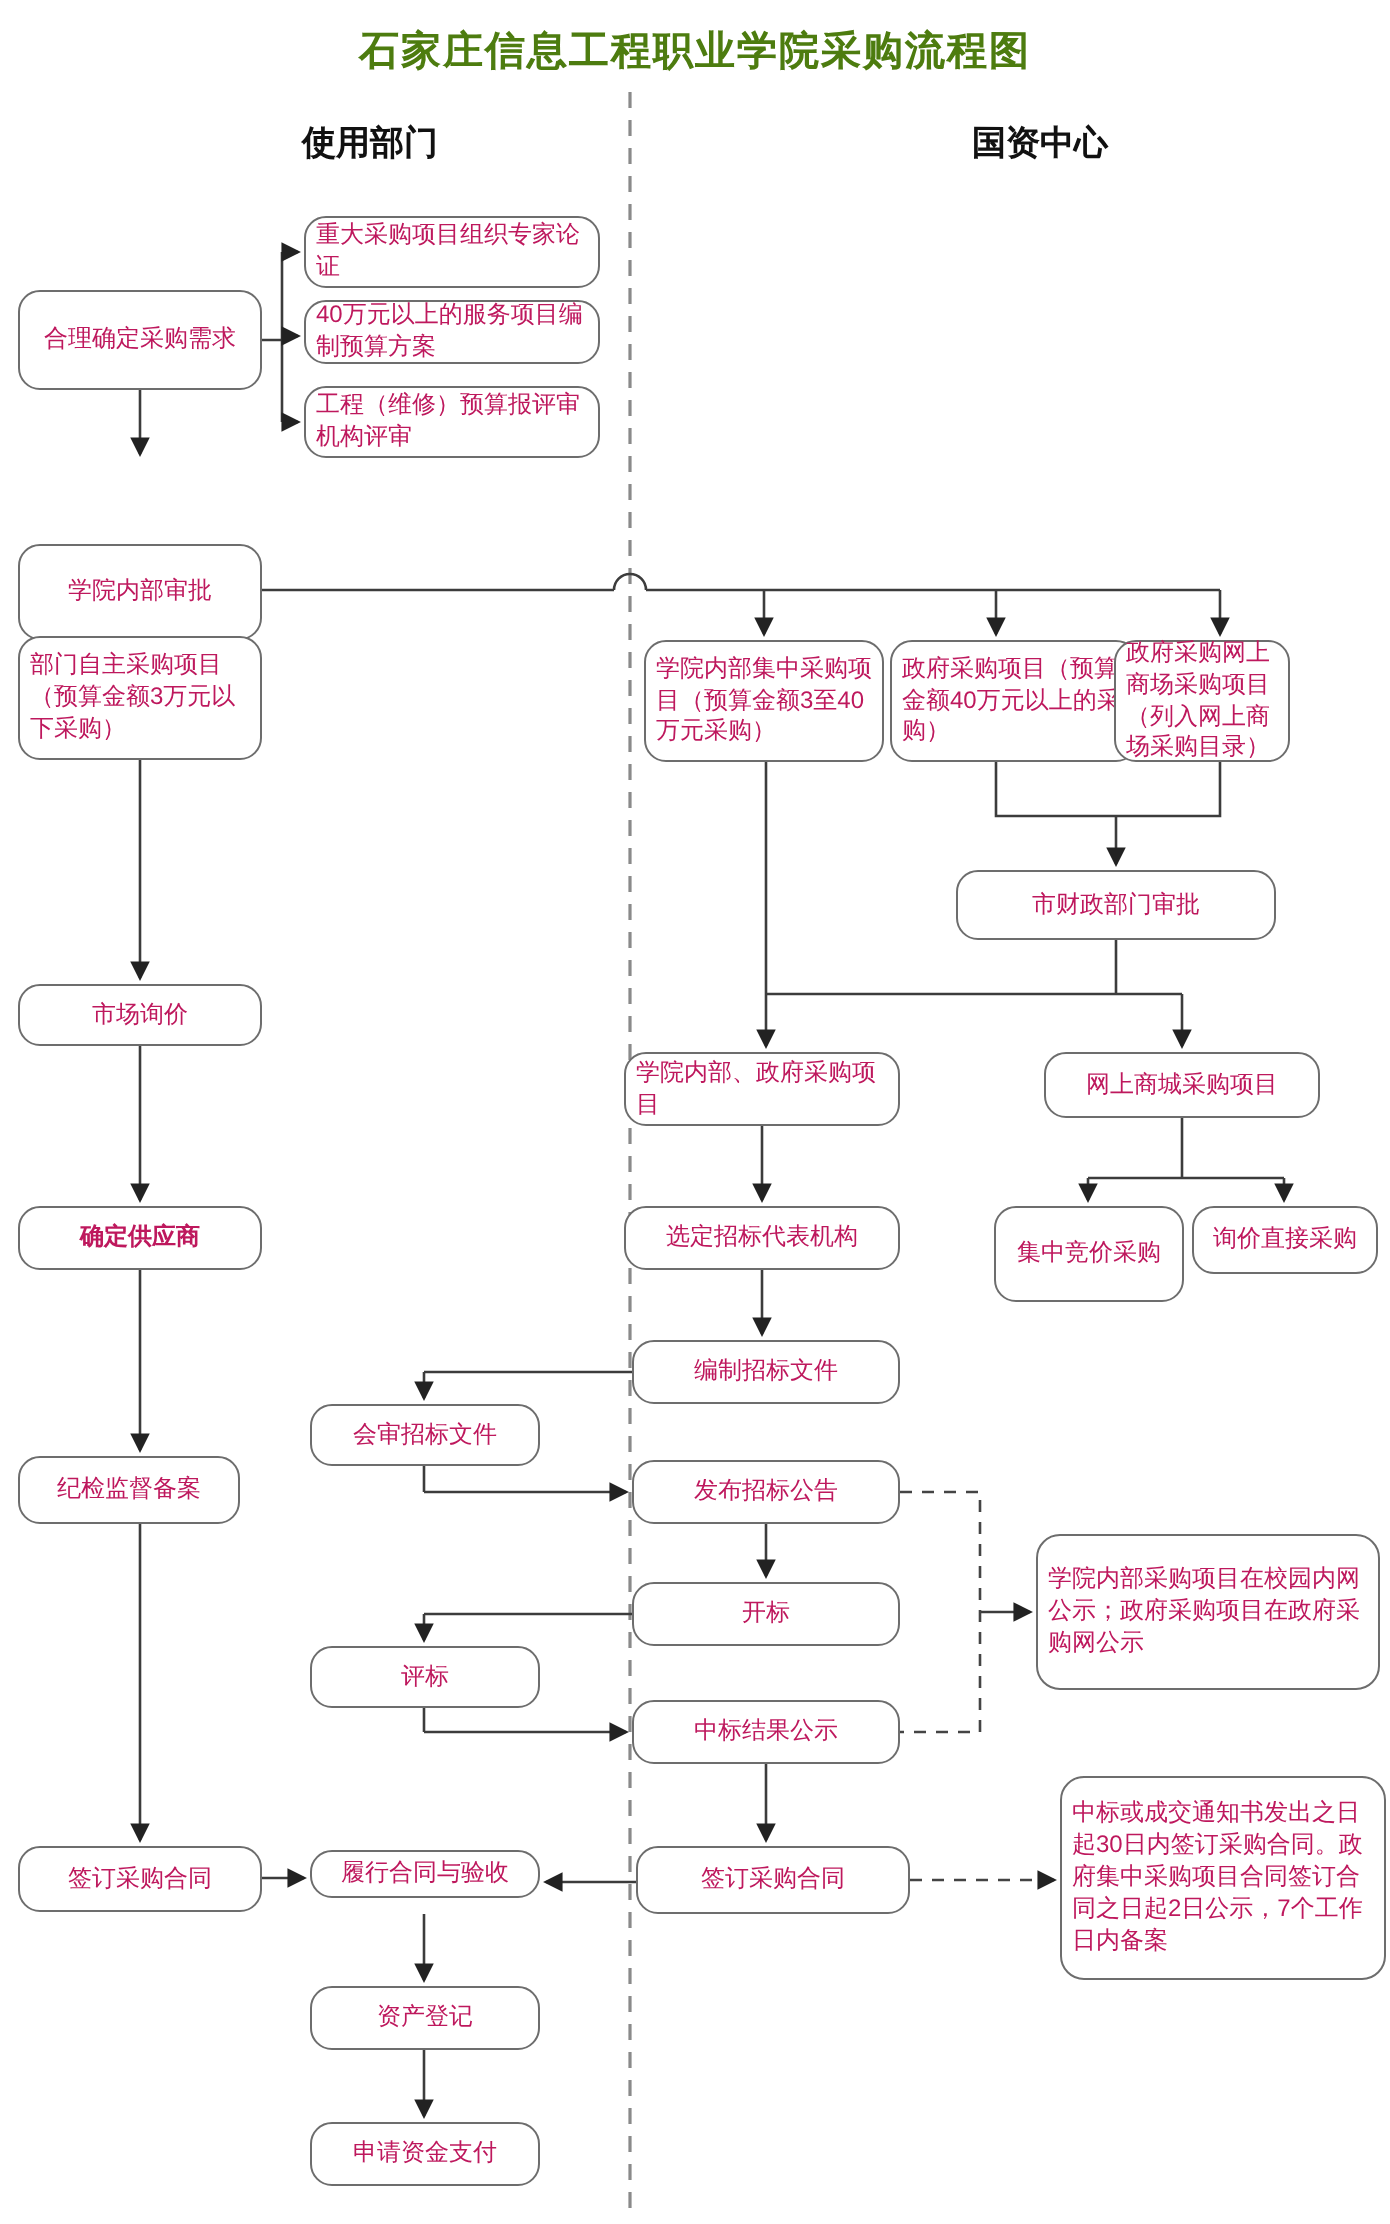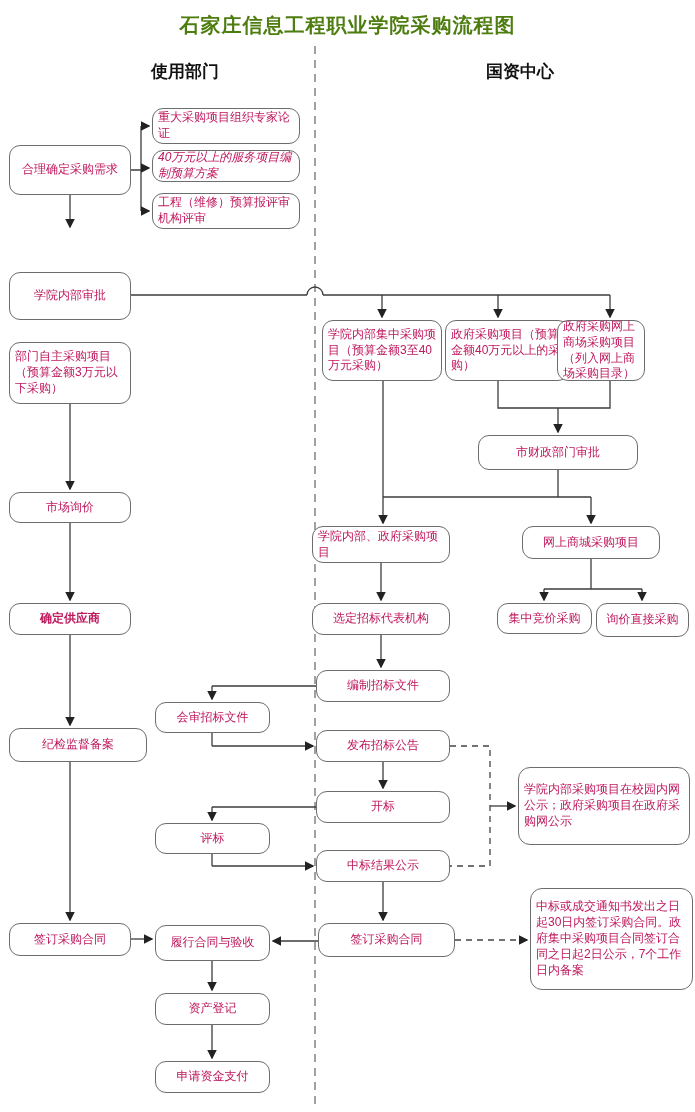--- a/index.html
+++ b/index.html
@@ -95,43 +95,43 @@
       <path d="M455,940 H520"></path>
     </g>
   </svg>
 
   <div class="title">石家庄信息工程职业学院采购流程图</div>
   <div class="col-header left">使用部门</div>
   <div class="col-header right">国资中心</div>
 
   <div class="node" style="left:9px;top:145px;width:122px;height:50px;">合理确定采购需求</div>
   <div class="node" style="left:152px;top:108px;width:148px;height:36px;">重大采购项目组织专家论证</div>
-  <div class="node" style="left:152px;top:150px;width:148px;height:32px;font-style:italic;">40万元以上的服务项目编制预算方案</div>
+  <div class="node" style="left:152px;top:150px;width:148px;height:32px;">40万元以上的服务项目编制预算方案</div>
   <div class="node" style="left:152px;top:193px;width:148px;height:36px;">工程（维修）预算报评审机构评审</div>
   <div class="node" style="left:9px;top:230px;width:122px;height:48px;margin-top:42px;">学院内部审批</div>
-  <div class="node" style="left:9px;top:318px;width:122px;height:62px;margin-top:24px;">部门自主采购项目（预算金额3万元以下采购）</div>
+  <div class="node" style="left:9px;top:318px;width:122px;height:62px;">部门自主采购项目（预算金额3万元以下采购）</div>
   <div class="node" style="left:322px;top:320px;width:120px;height:61px;">学院内部集中采购项目（预算金额3至40万元采购）</div>
   <div class="node" style="left:445px;top:320px;width:124px;height:61px;">政府采购项目（预算金额40万元以上的采购）</div>
   <div class="node" style="left:557px;top:320px;width:88px;height:61px;">政府采购网上商场采购项目（列入网上商场采购目录）</div>
   <div class="node" style="left:478px;top:435px;width:160px;height:35px;">市财政部门审批</div>
   <div class="node" style="left:9px;top:492px;width:122px;height:31px;">市场询价</div>
   <div class="node" style="left:312px;top:526px;width:138px;height:37px;">学院内部、政府采购项目</div>
   <div class="node" style="left:522px;top:526px;width:138px;height:33px;">网上商城采购项目</div>
   <div class="node" style="left:9px;top:603px;width:122px;height:32px;font-weight:bold;">确定供应商</div>
   <div class="node" style="left:312px;top:603px;width:138px;height:32px;">选定招标代表机构</div>
-  <div class="node" style="left:497px;top:603px;width:95px;height:31px;">集中竞价采购</div>
+  <div class="node" style="left:497px;top:603px;width:95px;height:48px;">集中竞价采购</div>
   <div class="node" style="left:596px;top:603px;width:93px;height:34px;">询价直接采购</div>
   <div class="node" style="left:316px;top:670px;width:134px;height:32px;">编制招标文件</div>
   <div class="node" style="left:155px;top:702px;width:115px;height:31px;">会审招标文件</div>
   <div class="node" style="left:316px;top:730px;width:134px;height:32px;">发布招标公告</div>
-  <div class="node" style="left:9px;top:728px;width:138px;height:34px;">纪检监督备案</div>
+  <div class="node" style="left:9px;top:728px;width:111px;height:34px;">纪检监督备案</div>
   <div class="node" style="left:316px;top:791px;width:134px;height:32px;">开标</div>
   <div class="node" style="left:155px;top:823px;width:115px;height:31px;">评标</div>
   <div class="node" style="left:316px;top:850px;width:134px;height:32px;">中标结果公示</div>
   <div class="node note" style="left:518px;top:767px;width:172px;height:78px;">学院内部采购项目在校园内网公示；政府采购项目在政府采购网公示</div>
   <div class="node" style="left:9px;top:923px;width:122px;height:33px;">签订采购合同</div>
-  <div class="node" style="left:155px;top:925px;width:115px;height:36px;">履行合同与验收</div>
+  <div class="node" style="left:155px;top:925px;width:115px;height:24px;">履行合同与验收</div>
   <div class="node" style="left:318px;top:923px;width:137px;height:34px;">签订采购合同</div>
   <div class="node note" style="left:530px;top:888px;width:163px;height:102px;">中标或成交通知书发出之日起30日内签订采购合同。政府集中采购项目合同签订合同之日起2日公示，7个工作日内备案</div>
   <div class="node" style="left:155px;top:993px;width:115px;height:32px;">资产登记</div>
   <div class="node" style="left:155px;top:1061px;width:115px;height:32px;">申请资金支付</div>
 
 </div>
 
 </body></html>

